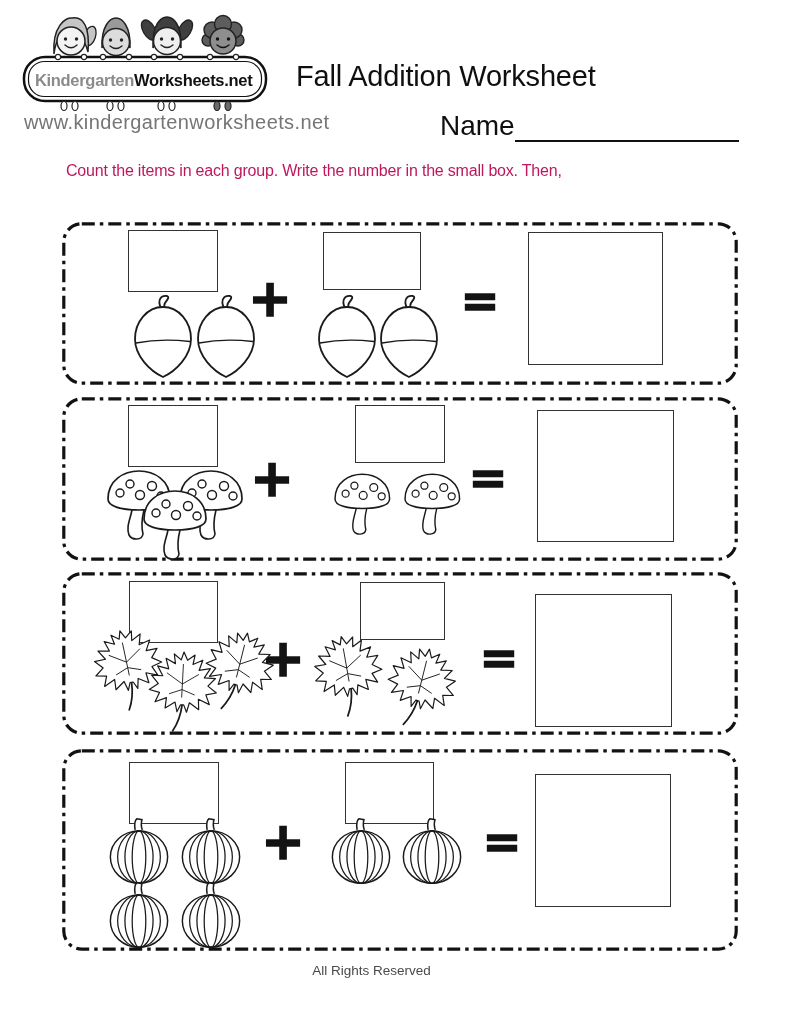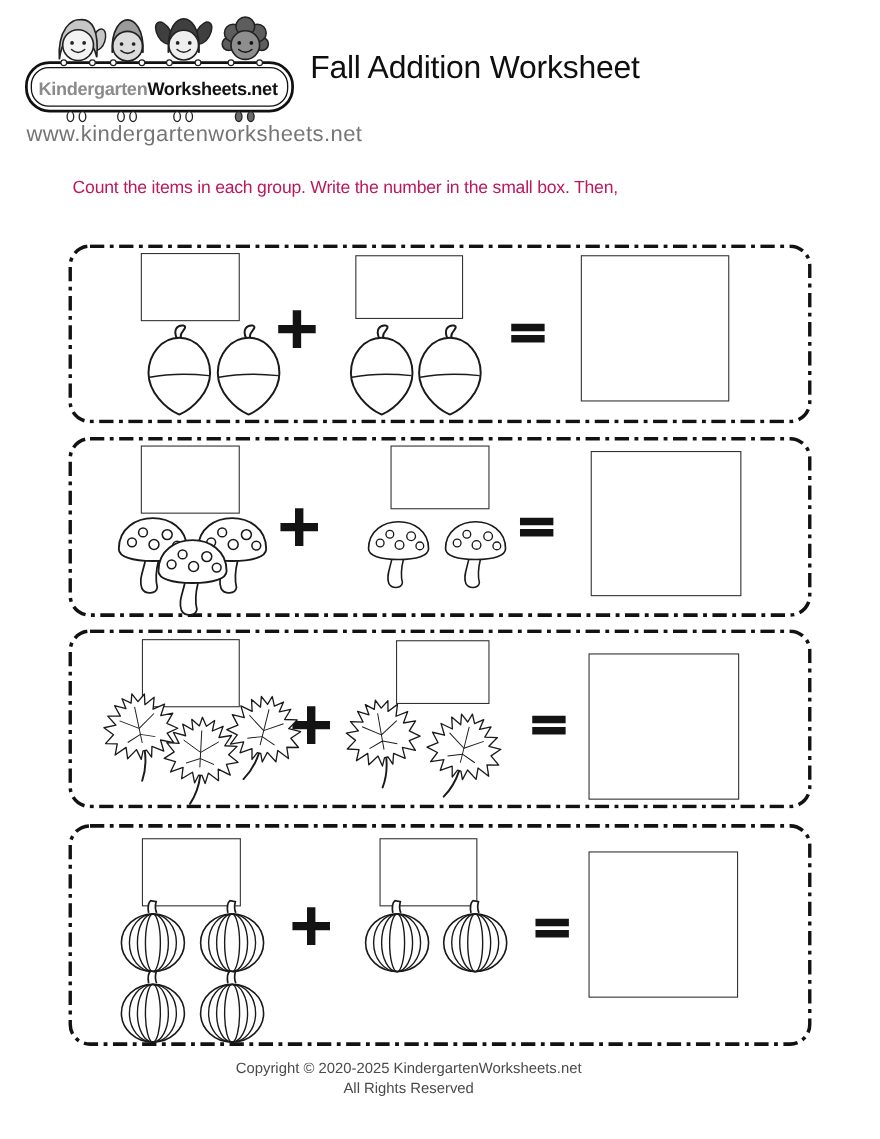--- a/index.html
+++ b/index.html
@@ -1,21 +1,21 @@
 <!DOCTYPE html>
 <html><head>
 <meta charset="utf-8">
 <style>
   html,body{margin:0;padding:0;background:#fff;}
   .page{position:relative;width:743px;height:1035px;background:#fff;overflow:hidden;
         font-family:"Liberation Sans",sans-serif;color:#111;}
   .logo{position:absolute;left:22px;top:10px;}
   .logo svg text{font-family:"Liberation Sans",sans-serif;letter-spacing:-0.3px;}
   .url{position:absolute;left:24px;top:111px;font-size:20px;color:#757575;letter-spacing:0.4px;}
-  .title{position:absolute;left:280px;top:44px;margin:2px;font-size:29px;font-weight:400;
+  .title{position:absolute;left:280px;top:44px;margin:16px;font-size:29px;font-weight:400;
          letter-spacing:-0.2px;color:#0f0f0f;}
   .name-row{position:absolute;left:440px;top:110px;font-size:28px;color:#0f0f0f;}
   .name-line{display:inline-block;width:224px;height:30px;border-bottom:2px solid #111;vertical-align:bottom;}
   .instr{position:absolute;left:66px;top:156px;font-size:16px;line-height:29px;
          letter-spacing:-0.2px;white-space:nowrap;color:#be185d;}
   #problems{position:absolute;left:0;top:0;width:800px;height:1035px;}
   .problem-row{position:absolute;left:62px;width:676px;}
   .row-border{position:absolute;left:0;top:0;}
   .wbox{position:absolute;border:1.5px solid #333;background:#fff;box-sizing:border-box;}
   .op{position:absolute;transform:translate(-50%,-50%);font-family:"DejaVu Sans",sans-serif;
@@ -103,20 +103,23 @@
           <ellipse cx="206" cy="96" rx="3" ry="4.5" fill="#6b6b6b"></ellipse>
       </g>
       <text x="112" y="76" text-anchor="end" font-size="16.5" font-weight="bold" fill="#8b8b8b">Kindergarten</text>
       <text x="112" y="76" text-anchor="start" font-size="16.5" font-weight="bold" fill="#111">Worksheets.net</text>
     </svg>
   </div>
 
   <div class="url">www.kindergartenworksheets.net</div>
   <h1 class="title">Fall Addition Worksheet</h1>
 
+  <div class="name-row">
+    <span>Name</span><span class="name-line"></span>
+  </div>
 
   <div class="instr">
     <div>Count the items in each group. Write the number in the small box. Then,</div>
   </div>
 
   <main id="problems">
       <div class="problem-row" style="top: 222px; height: 163px;">
         <svg class="row-border" width="676" height="163" viewBox="0 0 676 163">
      <rect x="1.8" y="1.8" width="672.4" height="159.4" rx="18" fill="none" stroke="#121212" stroke-width="3.2" stroke-dasharray="13 5 3.5 5"></rect>
         </svg>
@@ -336,16 +339,15 @@
     <g fill="none" stroke="#1a1a1a" stroke-width="1.3">
       <ellipse cx="34" cy="41" rx="22" ry="27"></ellipse>
               <ellipse cx="34" cy="41" rx="14.5" ry="27"></ellipse>
       <ellipse cx="34" cy="41" rx="7" ry="27"></ellipse>
             </g>
           </svg></div>
       </div>
     </main>
 
   <footer class="footer">
-    <div>Copyright © 2020-2025 KindergartenWorksheets.net</div>
     <div>All Rights Reserved</div>
   </footer>
 </div>
 
 </body></html>

